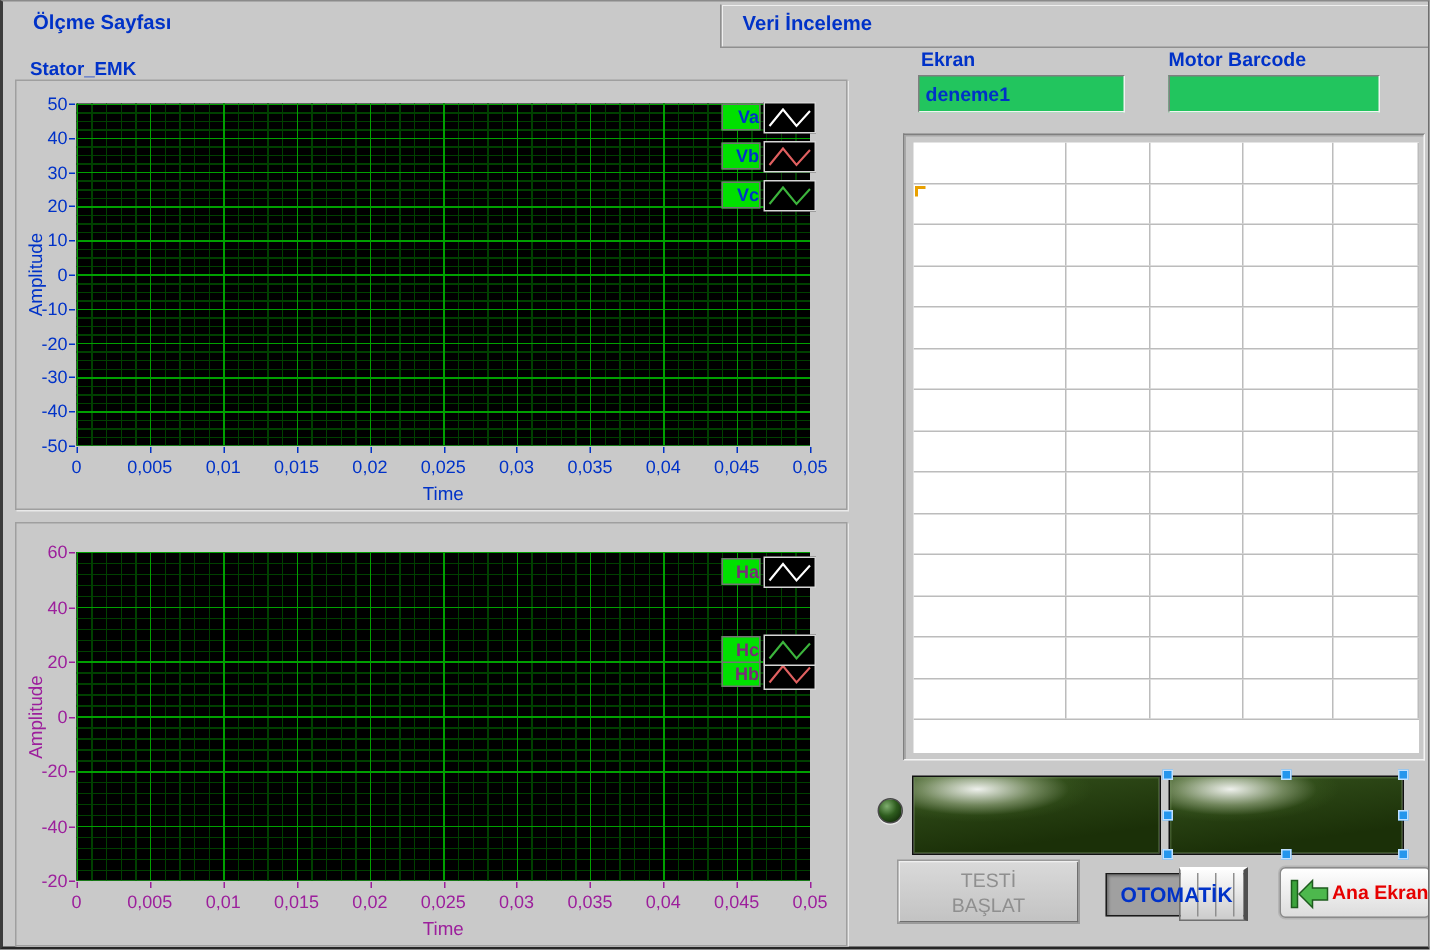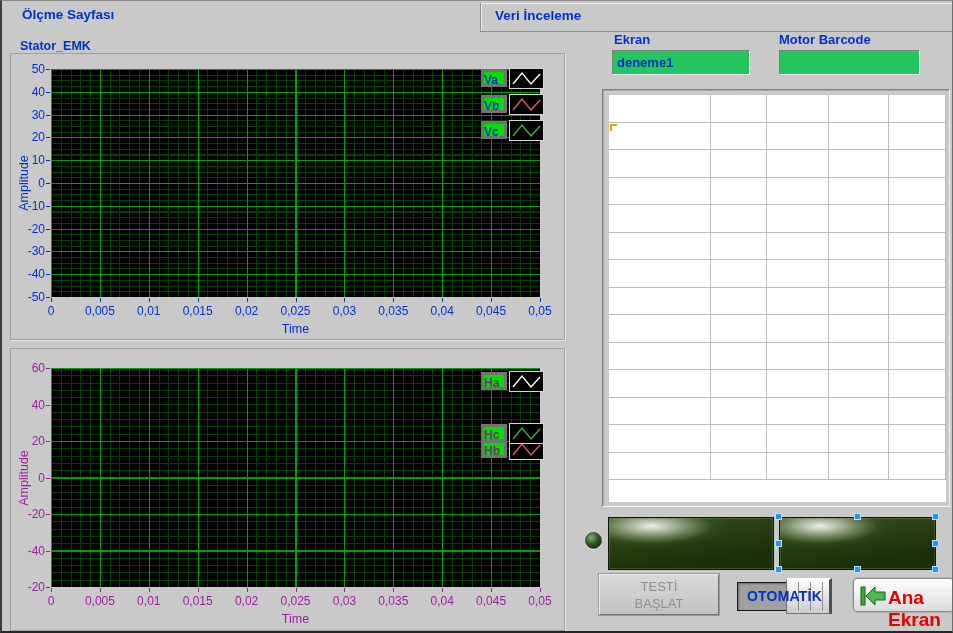--- a/index.html
+++ b/index.html
@@ -11,22 +11,22 @@
   .tab-inactive span{position:absolute;left:14px;top:5px;font-size:13.5px;font-weight:bold;color:#0032c8;}
   
   .chart-title{position:absolute;font-size:12.5px;font-weight:bold;}
   .chart-panel{position:absolute;background:#c9c9c9;border:1px solid #9f9f9f;box-shadow:1px 1px 0 #e9e9e9;box-sizing:border-box;}
   .plot{position:absolute;background-color:#000;}
   .ytick{position:absolute;font-size:12px;text-align:right;width:34px;transform:translateY(-50%);}
   .xtick{position:absolute;font-size:12px;transform:translateX(-50%);white-space:nowrap;}
   .tickmark{position:absolute;}
   .axis-label{position:absolute;font-size:12.5px;white-space:nowrap;}
   .legend-item{position:absolute;height:21px;}
-  .legend-chip{position:absolute;left:0;top:1px;width:26px;height:18px;background:#00e000;border:3px solid #737373;box-sizing:border-box;
-    font-size:12px;font-weight:bold;text-align:left;line-height:16px;}
+  .legend-chip{position:absolute;left:0;top:1px;width:26px;height:18px;background:#00e000;border:1px solid #737373;box-sizing:border-box;
+    font-size:12px;font-weight:bold;text-align:right;line-height:16px;}
   .legend-sample{position:absolute;left:28px;top:0;width:35px;height:21px;background:#000;border:1px solid #d6d6d6;box-sizing:border-box;}
   
   .field-label{position:absolute;font-size:13px;font-weight:bold;color:#0032c8;}
   .field-input{position:absolute;background:#22c55e;border:1px solid;border-color:#7f7f7f #f2f2f2 #f2f2f2 #7f7f7f;
     font-family:"Liberation Sans",sans-serif;font-size:13px;font-weight:bold;color:#0032c8;padding:0 4px;box-sizing:border-box;outline:none;}
   .table-outer{position:absolute;left:600px;top:88px;width:348px;height:418px;background:#c9c9c9;
     border:1px solid;border-color:#7f7f7f #f5f5f5 #f5f5f5 #7f7f7f;box-shadow:inset 1px 1px 0 #a8a8a8;box-sizing:border-box;overflow:hidden;}
   .table-inner{position:absolute;left:6px;top:5px;width:337px;height:407px;background:#fff;overflow:hidden;}
   .t-headrow{display:flex;height:21px;background:#f7e3d4;border-bottom:1px solid #a8a8a8;}
   .t-headcell{font-size:12px;font-weight:bold;color:#e00000;text-align:center;line-height:20px;border-right:1px solid #c9b2a4;box-sizing:border-box;overflow:hidden;}
@@ -47,21 +47,21 @@
     text-align:center;color:#8f8f8f;font-size:13px;line-height:17px;padding-top:3px;cursor:default;}
   .switch-base{position:absolute;left:735px;top:581px;width:95px;height:29px;background:#a0a0a0;
     border:1px solid #1a1a1a;box-shadow:inset 1px 1px 2px rgba(0,0,0,.35);box-sizing:border-box;}
   .switch-handle{position:absolute;left:784px;top:577px;width:46px;height:36px;background:linear-gradient(#fdfdfd,#cccccc);
     border:1px solid #6f6f6f;border-right:3px solid #4f4f4f;border-top:2px solid #ffffff;box-sizing:border-box;}
   .switch-handle i{position:absolute;top:2px;bottom:2px;width:1px;background:#8f8f8f;}
   .switch-label{position:absolute;left:735px;top:581px;width:95px;height:29px;text-align:center;line-height:28px;
     font-size:14px;font-weight:bold;color:#0032c8;letter-spacing:.2px;}
   .home-btn{position:absolute;left:851px;top:577px;width:101px;height:34px;border-radius:4px;
     background:linear-gradient(#ffffff,#dcdcdc);border:1px solid #8a8a8a;box-shadow:0 0 0 1px #b5b5b5;box-sizing:border-box;cursor:pointer;}
-  .home-btn .txt{position:absolute;left:34px;top:8px;font-size:19px;font-weight:bold;color:#e60000;}
+  .home-btn .txt{position:absolute;left:34px;top:8px;font-size:13px;font-weight:bold;color:#e60000;}
   .home-btn svg{position:absolute;left:6px;top:5px;}
 </style>
 </head>
 <body>
 
 <div class="window">
 
   <div class="tab-active-label">Ölçme Sayfası</div>
   <div class="tab-inactive">
     <span>Veri İnceleme</span>

